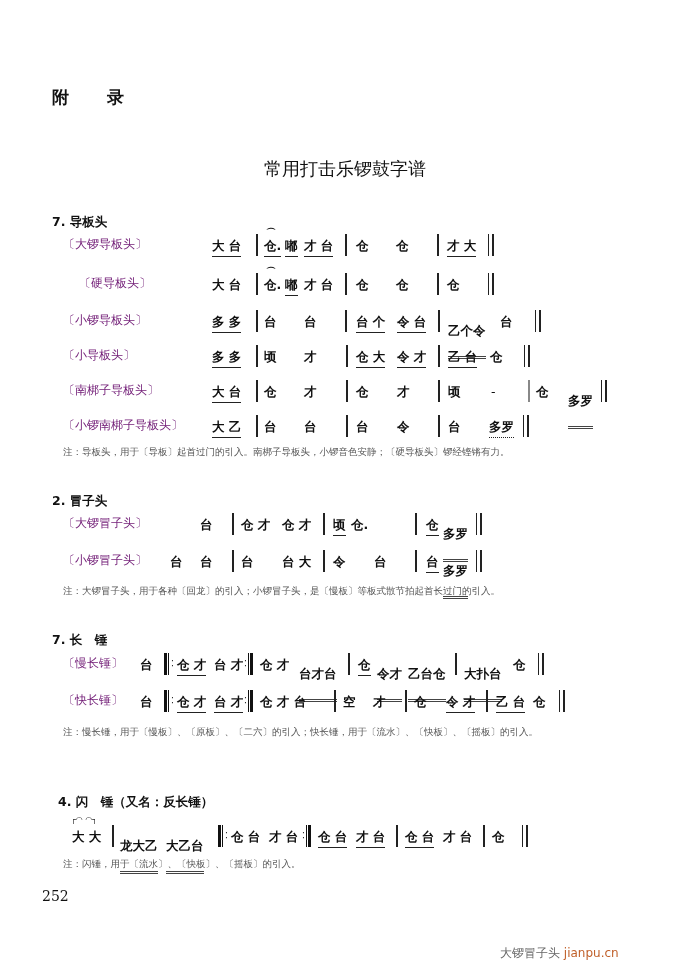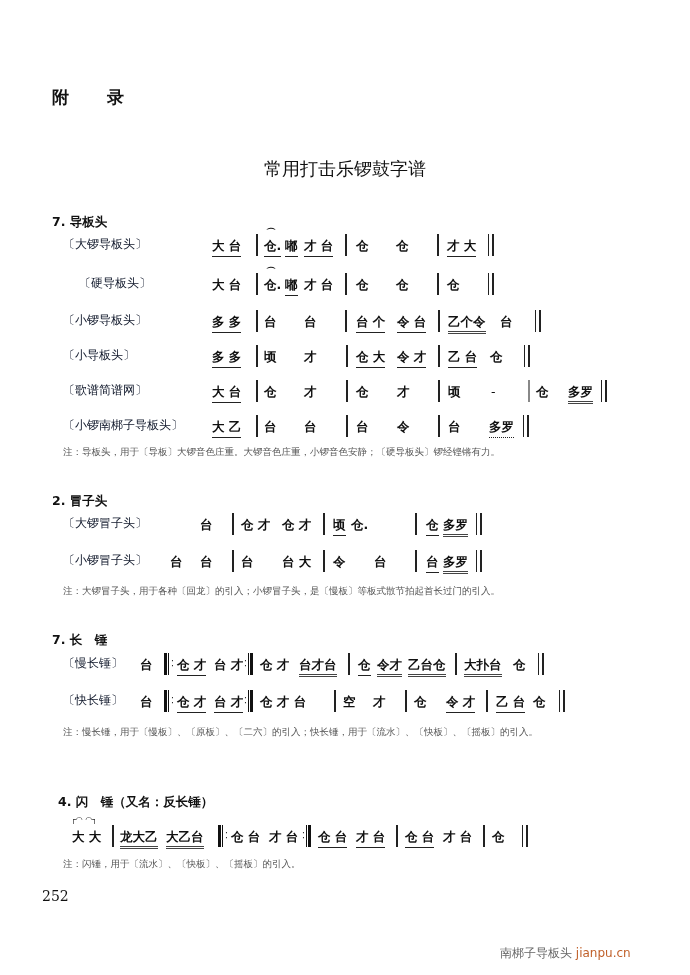--- a/index.html
+++ b/index.html
@@ -4,26 +4,26 @@
 <style>
   html, body { margin:0; padding:0; }
   body {
     width:690px; height:975px; background:#fff; position:relative; overflow:hidden;
     font-family:"DejaVu Sans", sans-serif; color:#111;
   }
   .abs { position:absolute; white-space:nowrap; }
   .appendix { left:52px; top:86px; font-size:17px; font-weight:bold; letter-spacing:16px; font-family:"DejaVu Sans", sans-serif; }
   .title { left:0; width:690px; top:157px; text-align:center; font-size:18px; font-family:"DejaVu Serif", serif; }
   .sec { font-size:12.5px; font-weight:bold; }
-  .label { font-size:12px; color:#0f172a; font-family:"DejaVu Serif", serif; }
+  .label { font-size:12px; color:#701a75; font-family:"DejaVu Serif", serif; }
   .note { font-size:9.5px; color:#555; font-family:"DejaVu Serif", serif; }
   .note2 { font-size:9.5px; color:#555; font-family:"DejaVu Serif", serif; white-space:normal; width:600px; line-height:20px; }
   .tok { position:absolute; font-size:12.5px; font-weight:bold; white-space:nowrap; }
   .u1 { border-bottom:1.5px solid #222; padding-bottom:1px; }
-  .u2 { border-bottom:3px double #444; padding-bottom:0px; }
+  .u2 { border-bottom:3px double #444; padding-bottom:16px;margin-top:9px; }
   .bar { position:absolute; width:1.6px; height:22px; background:#222; }
   .dbar { position:absolute; width:6px; height:22px; border-left:1.6px solid #222; border-right:2.4px solid #222; box-sizing:border-box; }
   .rep-start { position:absolute; height:22px; width:10px; }
   .rep-start .thick { position:absolute; left:0; top:0; width:3px; height:22px; background:#111; }
   .rep-start .thin { position:absolute; left:4px; top:0; width:1.2px; height:22px; background:#111; }
   .rep-start .dots { position:absolute; left:7px; top:6px; font-size:9px; line-height:5px; }
   .rep-end { position:absolute; height:22px; width:10px; }
   .rep-end .thin { position:absolute; left:4px; top:0; width:1.2px; height:22px; background:#111; }
   .rep-end .thick { position:absolute; left:6px; top:0; width:3px; height:22px; background:#111; }
   .rep-end .dots { position:absolute; left:0px; top:6px; font-size:9px; line-height:5px; }
@@ -88,21 +88,21 @@
 <span class="tok" style="left:264px;top:349px">顷</span>
 <span class="tok" style="left:304px;top:349px">才</span>
 <div class="bar" style="left:346px;top:345px"></div>
 <span class="tok u1" style="left:356px;top:349px">仓 大</span>
 <span class="tok u1" style="left:397px;top:349px">令 才</span>
 <div class="bar" style="left:438px;top:345px"></div>
 <span class="tok u1" style="left:448px;top:349px">乙 台</span>
 <span class="tok" style="left:490px;top:349px">仓</span>
 <div class="dbar" style="left:524px;top:345px"></div>
 
-<div class="abs label" style="left:63px;top:382px">〔歌谱简谱网〕</div>
+<div class="abs label" style="left:63px;top:382px">〔南梆子导板头〕</div>
 <span class="tok u1" style="left:212px;top:384px">大 台</span>
 <div class="bar" style="left:256px;top:380px"></div>
 <span class="tok" style="left:264px;top:384px">仓</span>
 <span class="tok" style="left:304px;top:384px">才</span>
 <div class="bar" style="left:346px;top:380px"></div>
 <span class="tok" style="left:356px;top:384px">仓</span>
 <span class="tok" style="left:397px;top:384px">才</span>
 <div class="bar" style="left:438px;top:380px"></div>
 <span class="tok" style="left:448px;top:384px">顷</span>
 <span class="tok" style="left:491px;top:384px;font-weight:normal">-</span>
@@ -117,21 +117,21 @@
 <span class="tok" style="left:264px;top:419px">台</span>
 <span class="tok" style="left:304px;top:419px">台</span>
 <div class="bar" style="left:346px;top:415px"></div>
 <span class="tok" style="left:356px;top:419px">台</span>
 <span class="tok" style="left:397px;top:419px">令</span>
 <div class="bar" style="left:438px;top:415px"></div>
 <span class="tok" style="left:448px;top:419px">台</span>
 <span class="tok u1" style="left:489px;top:419px;border-bottom-style:dotted">多罗</span>
 <div class="dbar" style="left:523px;top:415px"></div>
 
-<div class="abs note" style="left:63px;top:446px">注：导板头，用于〔导板〕大锣音色庄重。大锣音色庄重，小锣音色安静；〔硬导板头〕锣经铿锵有力。</div>
+<div class="abs note" style="left:63px;top:446px">注：导板头，用于〔导板〕起首过门的引入。南梆子导板头，小锣音色安静；〔硬导板头〕锣经铿锵有力。</div>
 
 <div class="abs sec" style="left:52px;top:493px">2. 冒子头</div>
 
 <div class="abs label" style="left:63px;top:515px">〔大锣冒子头〕</div>
 <span class="tok" style="left:200px;top:517px">台</span>
 <div class="bar" style="left:232px;top:513px"></div>
 <span class="tok" style="left:241px;top:517px">仓 才</span>
 <span class="tok" style="left:282px;top:517px">仓 才</span>
 <div class="bar" style="left:323px;top:513px"></div>
 <span class="tok u1" style="left:333px;top:517px">顷</span>
@@ -236,13 +236,13 @@
 <div class="bar" style="left:396px;top:825px"></div>
 <span class="tok u1" style="left:405px;top:829px">仓 台</span>
 <span class="tok" style="left:443px;top:829px">才 台</span>
 <div class="bar" style="left:483px;top:825px"></div>
 <span class="tok" style="left:492px;top:829px">仓</span>
 <div class="dbar" style="left:522px;top:825px"></div>
 
 <div class="abs note" style="left:63px;top:858px">注：闪锤，用于〔流水〕、〔快板〕、〔摇板〕的引入。</div>
 
 <div class="abs pagenum">252</div>
-<div class="abs watermark"><span>南梆子导板头</span> <span class="en">jianpu.cn</span></div>
+<div class="abs watermark"><span>大锣冒子头</span> <span class="en">jianpu.cn</span></div>
 
 </body></html>

